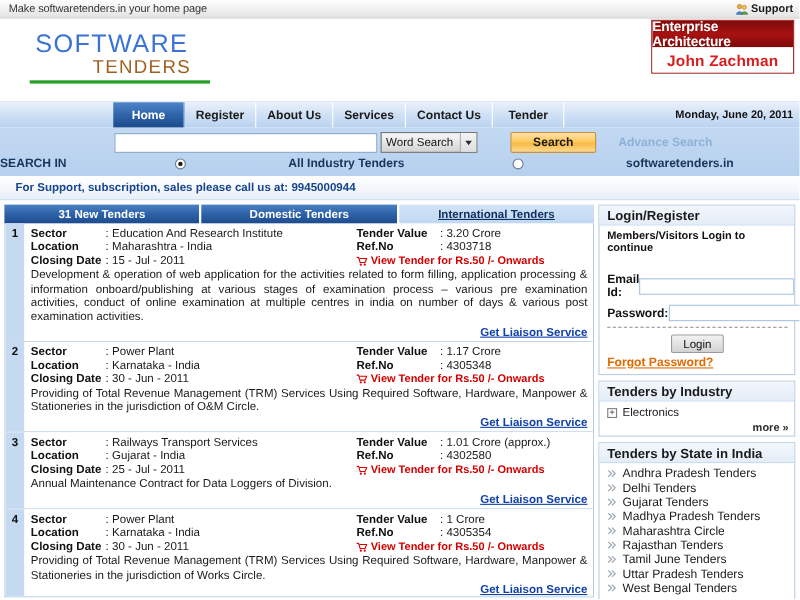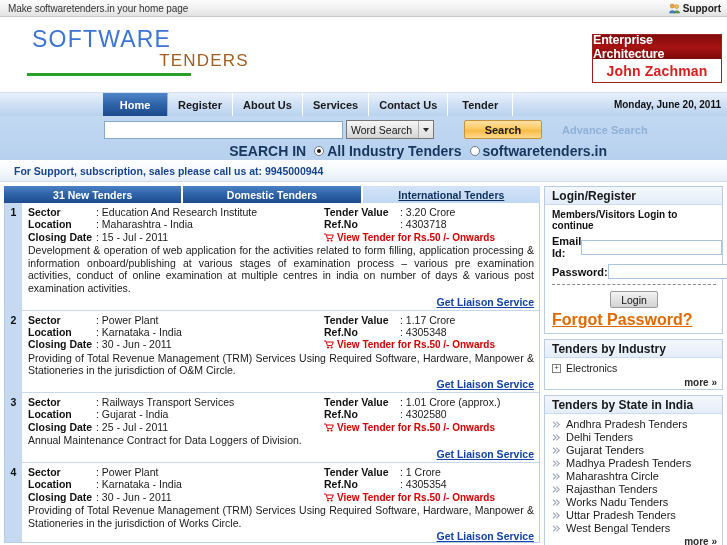--- a/index.html
+++ b/index.html
@@ -39,28 +39,28 @@
     background: #ffffff;
   }
   .logo { position: absolute; left: 24px; top: 9px; width: 300px; }
   .logo .l1 {
     font-size: 23px; color: #3b74d4; letter-spacing: 1.2px;
     font-family: "Liberation Sans", sans-serif;
     padding-left: 8px;
   }
   .logo .l2 {
     font-size: 17px; color: #a05f20; letter-spacing: 1.2px;
-    padding-left: 60px; margin-top: -2px; text-align: center;
+    padding-left: 60px; margin-top: -2px;
   }
   .logo .rule {
     margin-top: 2px; margin-left: 3px; width: 164px; height: 3px;
     background: #2aa02a;
   }
   .zachman {
-    position: absolute; right: 5px; top: 17px;
+    position: absolute; right: 5px; top: 1px;
     width: 130px; height: 49px;
     border: 1px solid #a21d1d;
     background: #fff;
     overflow: hidden;
   }
   .zachman .za {
     height: 24px;
     background: linear-gradient(to bottom, #7e0c0c 0%, #a81212 50%, #7c0a0a 100%);
     color: #ffffff;
     font-size: 12.5px; font-weight: bold;
@@ -152,23 +152,23 @@
     font-size: 11px; font-weight: bold; color: #1a1a1a;
     display: flex; align-items: center; justify-content: center;
     cursor: pointer;
   }
   .adv-search {
     margin-left: 20px;
     font-size: 11px; font-weight: bold; color: #8fb0d8;
     cursor: pointer; white-space: nowrap;
   }
   .search-in-row {
-    display: flex; align-items: center; justify-content: flex-end;
-    margin-top: 4px; padding-right: 120px;
-    font-size: 14px; font-weight: bold; color: #17365d;
+    display: flex; align-items: center; justify-content: space-between;
+    margin-top: 4px; padding-right: 60px;
+    font-size: 11px; font-weight: bold; color: #17365d;
   }
   .radio {
     width: 10px; height: 10px; border-radius: 50%;
     border: 1px solid #6f7b88; background: #fff;
     display: inline-flex; align-items: center; justify-content: center;
     margin: 0 3px 0 8px; cursor: pointer;
   }
   .radio.checked::after {
     content: ""; width: 4px; height: 4px; border-radius: 50%; background: #1c1c1c;
   }
@@ -269,41 +269,41 @@
   }
   .panel-head {
     height: 18px;
     background: linear-gradient(to bottom, #f3f7fc 0%, #e4edf8 100%);
     border-bottom: 1px solid #cadcef;
     display: flex; align-items: center;
     padding-left: 7px;
     font-size: 12px; font-weight: bold; color: #1a1a1a;
   }
   .panel-body { padding: 4px 6px 4px 7px; }
-  .login-hint { font-size: 10px; font-weight: bold; color: #111; margin-bottom: 4px; }
+  .login-hint { font-size: 10px; font-weight: bold; color: #111; margin-bottom: 17px; }
   .field-line { display: flex; align-items: center; margin-bottom: 5px; }
   .field-line label { width: 58px; font-size: 11px; font-weight: bold; color: #111; }
   .field-line input {
     flex: 1; height: 15px;
     border: 1px solid #a8c3de; background: #fff;
     font-size: 10.5px; padding: 0 2px; outline: none;
   }
   .dashed { border-top: 1px dashed #8a8a8a; margin: 4px 0 6px 0; }
   .login-btn-row { display: flex; justify-content: center; }
   .btn-login {
     width: 48px; height: 17px;
     border: 1px solid #9a9a9a; border-radius: 2px;
     background: linear-gradient(to bottom, #f2f2f2 0%, #e1e1e1 55%, #d2d2d2 100%);
     font-size: 10.5px; color: #111;
     display: flex; align-items: center; justify-content: center;
     cursor: pointer;
   }
   .forgot {
     margin-top: 3px;
-    font-size: 16px; font-weight: bold; color: #e06a00;
+    font-size: 11px; font-weight: bold; color: #e06a00;
     text-decoration: underline; cursor: pointer;
   }
   .ind-item { display: flex; align-items: center; gap: 5px; font-size: 10.5px; color: #1a1a1a; padding: 1px 0; cursor: pointer; }
   .plusbox {
     width: 9px; height: 9px; border: 1px solid #7f7f7f; background: #fff;
     display: inline-flex; align-items: center; justify-content: center;
     font-size: 8px; line-height: 8px; color: #333;
   }
   .more {
     text-align: right; font-size: 10px; font-weight: bold; color: #2b2b2b;
@@ -641,21 +641,21 @@
           <div class="state-item">
             <span class="bullet-icon"><svg width="9" height="9" viewBox="0 0 9 9">
                   <path d="M1 1.6 L4 4.5 L1 7.4 M4.3 1.6 L7.3 4.5 L4.3 7.4" fill="none" stroke="#9aa7b4" stroke-width="1.1"></path>
                 </svg></span>
             <span>Rajasthan Tenders</span>
           </div>
           <div class="state-item">
             <span class="bullet-icon"><svg width="9" height="9" viewBox="0 0 9 9">
                   <path d="M1 1.6 L4 4.5 L1 7.4 M4.3 1.6 L7.3 4.5 L4.3 7.4" fill="none" stroke="#9aa7b4" stroke-width="1.1"></path>
                 </svg></span>
-            <span>Works Nadu Tenders</span>
+            <span>Tamil June Tenders</span>
           </div>
           <div class="state-item">
             <span class="bullet-icon"><svg width="9" height="9" viewBox="0 0 9 9">
                   <path d="M1 1.6 L4 4.5 L1 7.4 M4.3 1.6 L7.3 4.5 L4.3 7.4" fill="none" stroke="#9aa7b4" stroke-width="1.1"></path>
                 </svg></span>
             <span>Uttar Pradesh Tenders</span>
           </div>
           <div class="state-item">
             <span class="bullet-icon"><svg width="9" height="9" viewBox="0 0 9 9">
                   <path d="M1 1.6 L4 4.5 L1 7.4 M4.3 1.6 L7.3 4.5 L4.3 7.4" fill="none" stroke="#9aa7b4" stroke-width="1.1"></path>

